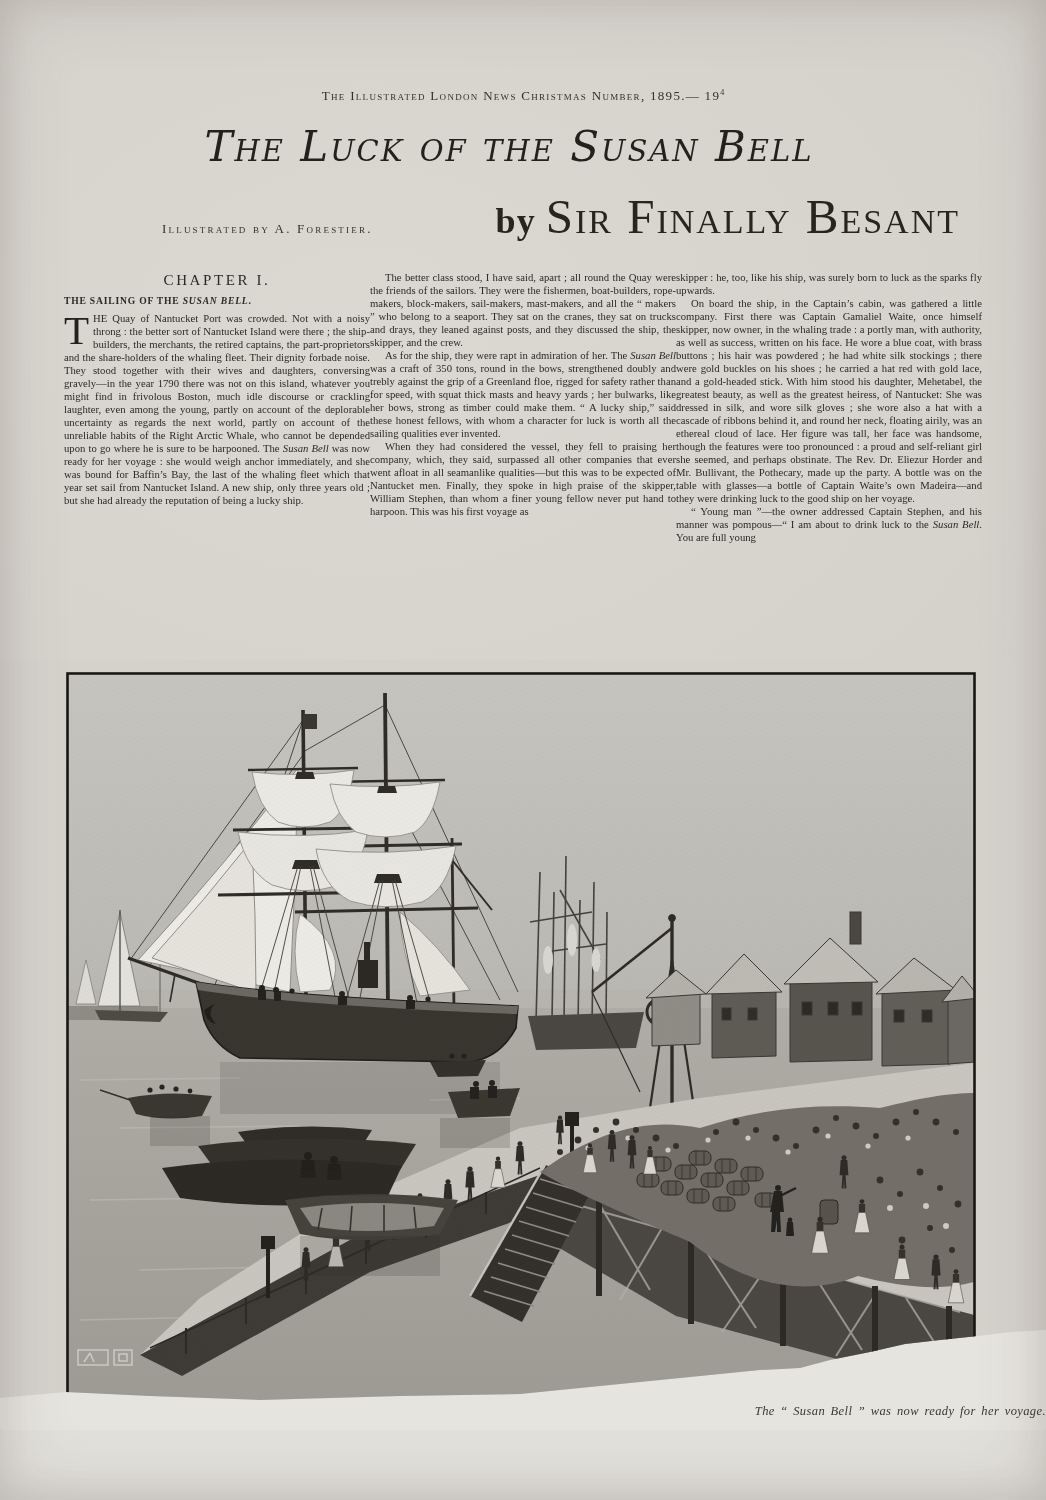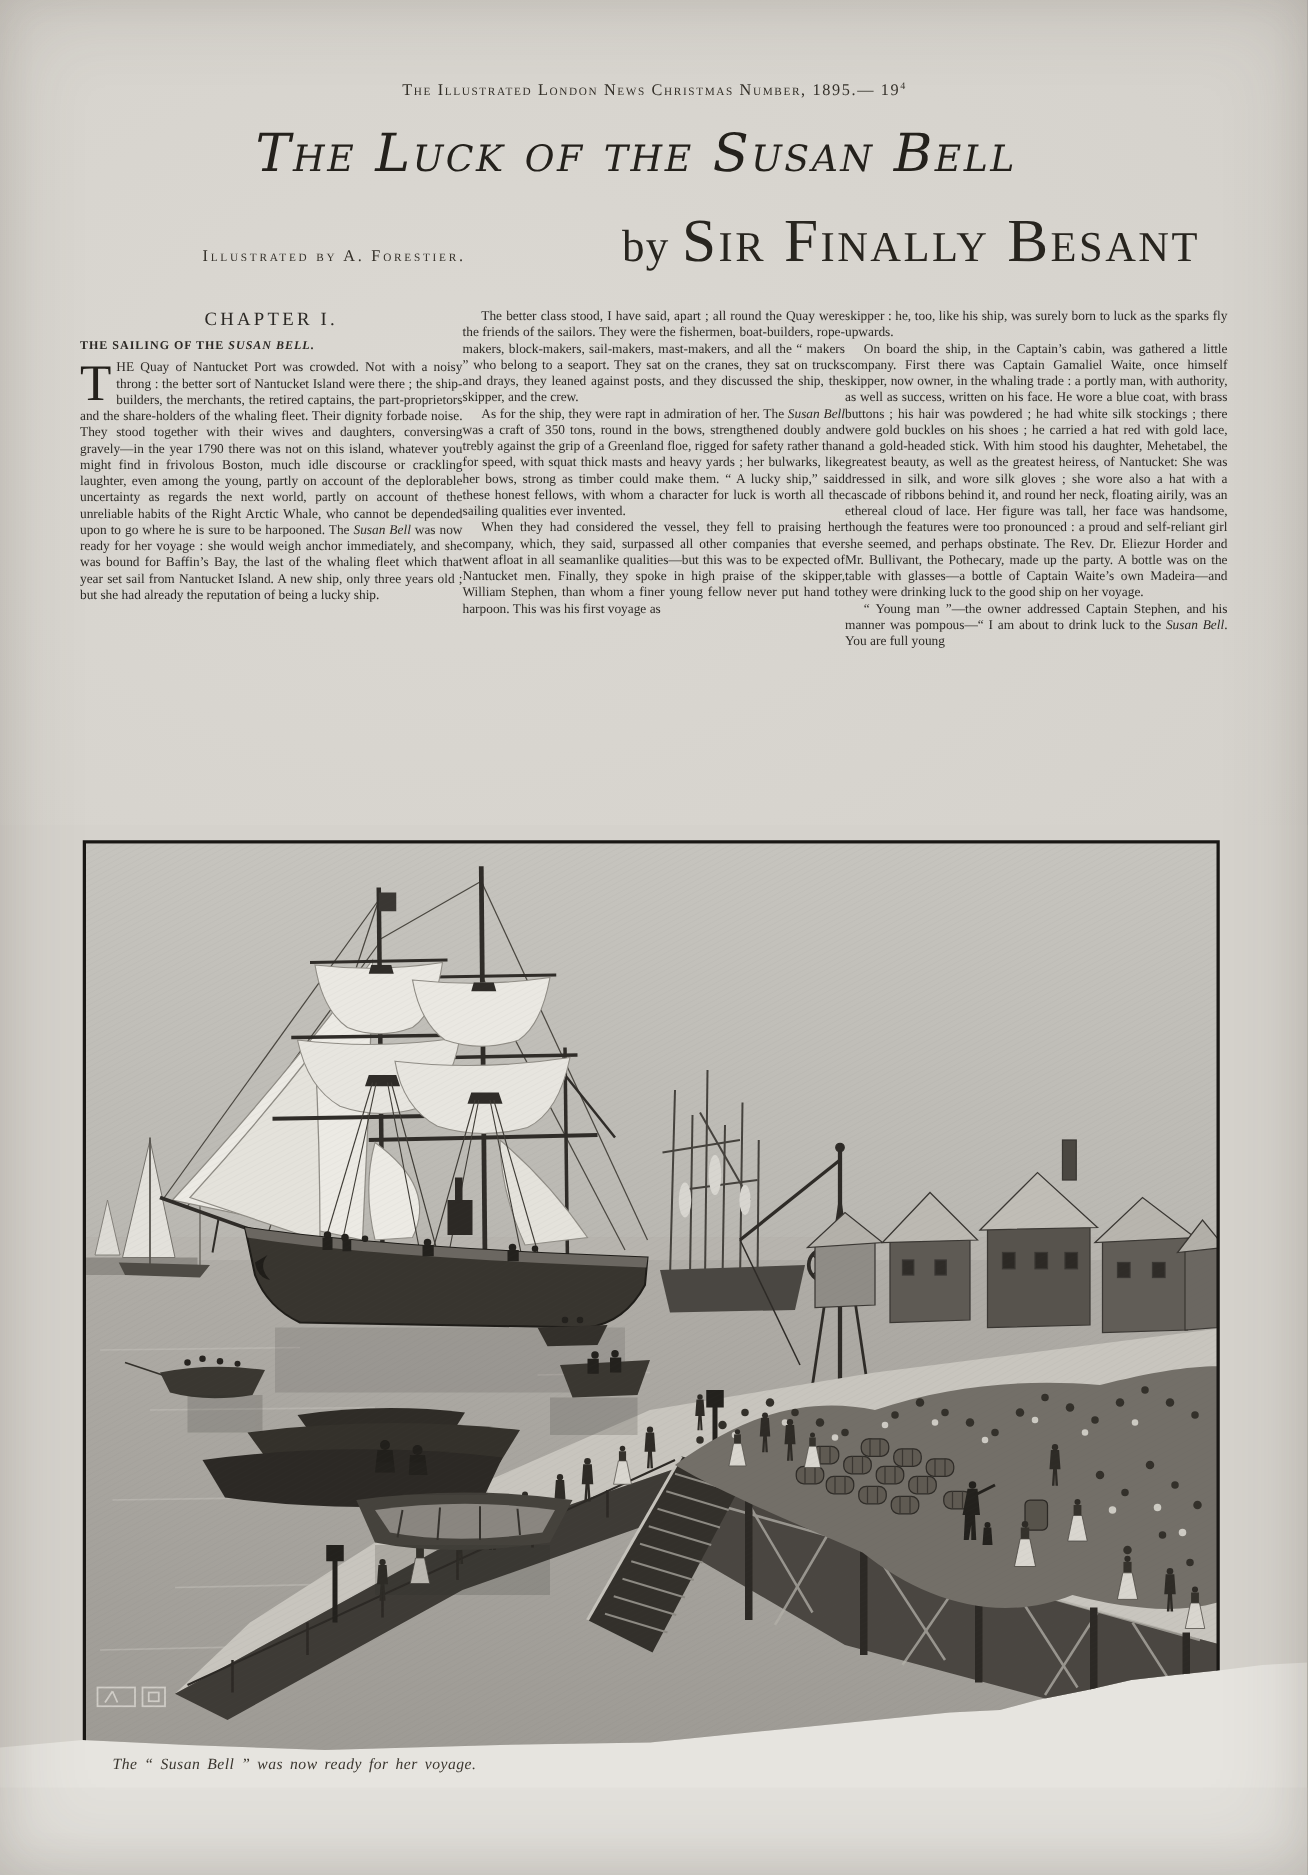--- a/index.html
+++ b/index.html
@@ -5,52 +5,52 @@
   html,body{margin:0;padding:0;background:#9a968e;}
   .page{
     position:relative;width:1046px;height:1500px;margin:0 auto;overflow:hidden;
     background:
       radial-gradient(1400px 1000px at 35% 22%, #dbd8d2 0%, #d5d2cc 55%, #cecbc5 100%);
     font-family:"Liberation Serif", serif;color:#2c2925;
   }
   .page::after{content:"";position:absolute;inset:0;pointer-events:none;
     box-shadow:inset 0 0 70px rgba(88,82,70,.20), inset 0 -8px 30px rgba(88,82,70,.10);}
   
-  .masthead{margin-top:64px;text-align:center;font-variant:small-caps;
+  .masthead{margin-top:88px;text-align:center;font-variant:small-caps;
     font-size:13px;letter-spacing:1.3px;color:#343029;}
   .masthead sup{font-size:8px;letter-spacing:0;}
   
   .title{margin:18px auto 0;width:980px;text-align:center;font-weight:400;
     font-family:"DejaVu Serif","Liberation Serif",serif;font-style:italic;
     font-variant:small-caps;font-size:42px;letter-spacing:2px;color:#24211c;
     transform:translateX(-14px);}
   
   .byline-row{position:relative;height:76px;padding-left:24px;}
   .credit{position:absolute;left:162px;bottom:10px;font-variant:small-caps;
     font-size:13px;letter-spacing:2.2px;color:#35312a;}
   .byline{position:absolute;right:86px;bottom:2px;color:#28251f;white-space:nowrap;}
-  .byline .pfx{font-size:36px;letter-spacing:1px;}
+  .byline .pfx{font-size:36px;letter-spacing:1px;font-weight:bold;}
   .byline .name{font-variant:small-caps;font-size:49px;letter-spacing:2px;}
   
   .columns{width:918px;margin:24px auto 0;display:flex;
     font-size:10.7px;line-height:1.215;text-align:justify;color:#2c2925;}
   .col{flex:1;min-width:0;}
   .col h2{margin:0 0 5px;text-align:center;font-weight:400;font-size:15px;
     letter-spacing:2.6px;}
   .col h3{margin:0 0 6px;text-align:left;font-weight:700;font-size:9.6px;
     letter-spacing:.8px;}
   .col p{margin:0;text-indent:15px;}
   .col p.noind{text-indent:0;}
   .col p.dropcap{text-indent:0;}
   .col p.dropcap::first-letter{float:left;font-size:41px;line-height:32px;
     padding:2px 4px 0 0;color:#24211c;}
   
   .bottom-section{position:absolute;left:0;top:660px;width:1046px;height:840px;}
   .bottom-section svg{position:absolute;left:0;top:0;}
-  .caption{position:absolute;left:0;top:744px;width:100%;text-align:left;
+  .caption{position:absolute;left:0;top:744px;width:100%;text-align:right;
     padding-left:90px;box-sizing:border-box;font-style:italic;font-size:12.5px;
     letter-spacing:.4px;word-spacing:2px;color:#3a362f;}
 </style>
 </head>
 <body>
 
 <div class="page">
 
   <div class="masthead"><span>The Illustrated London News Christmas Number, 1895.— 19</span><sup>4</sup></div>
 

